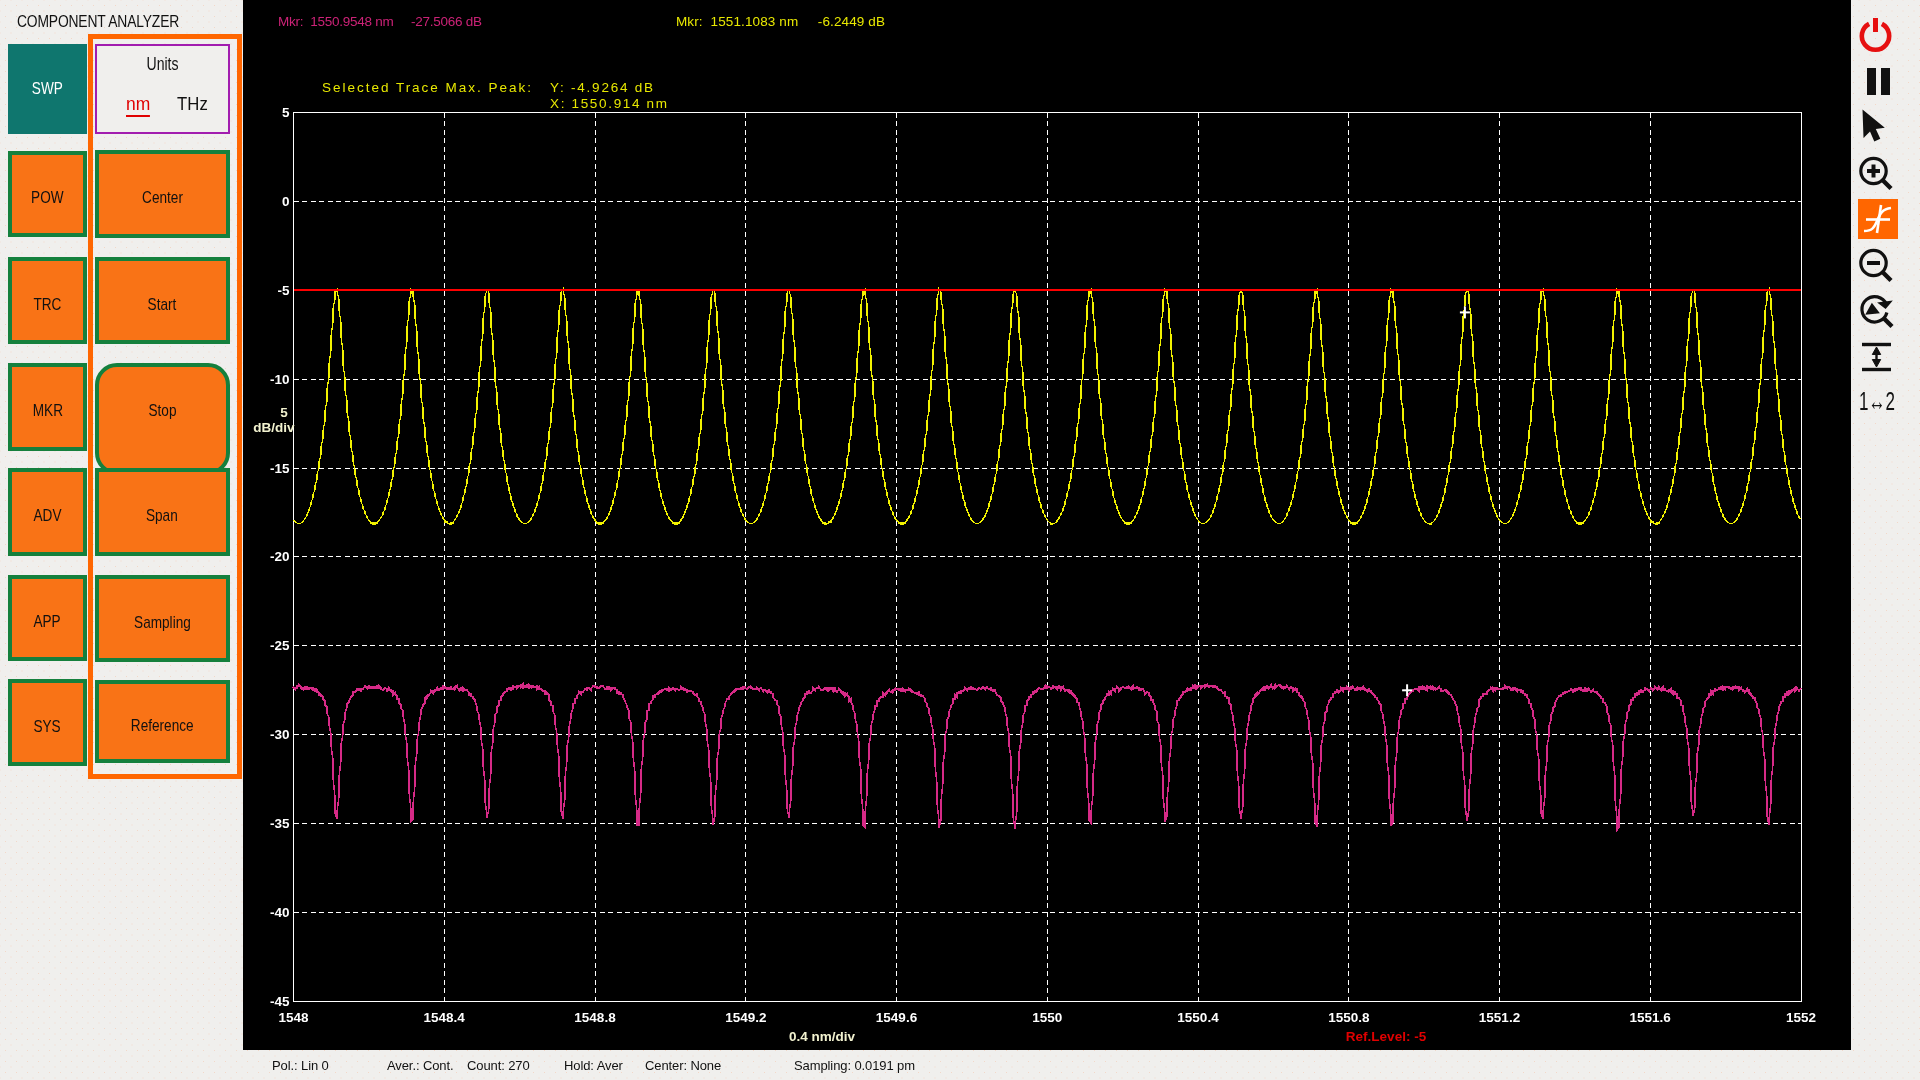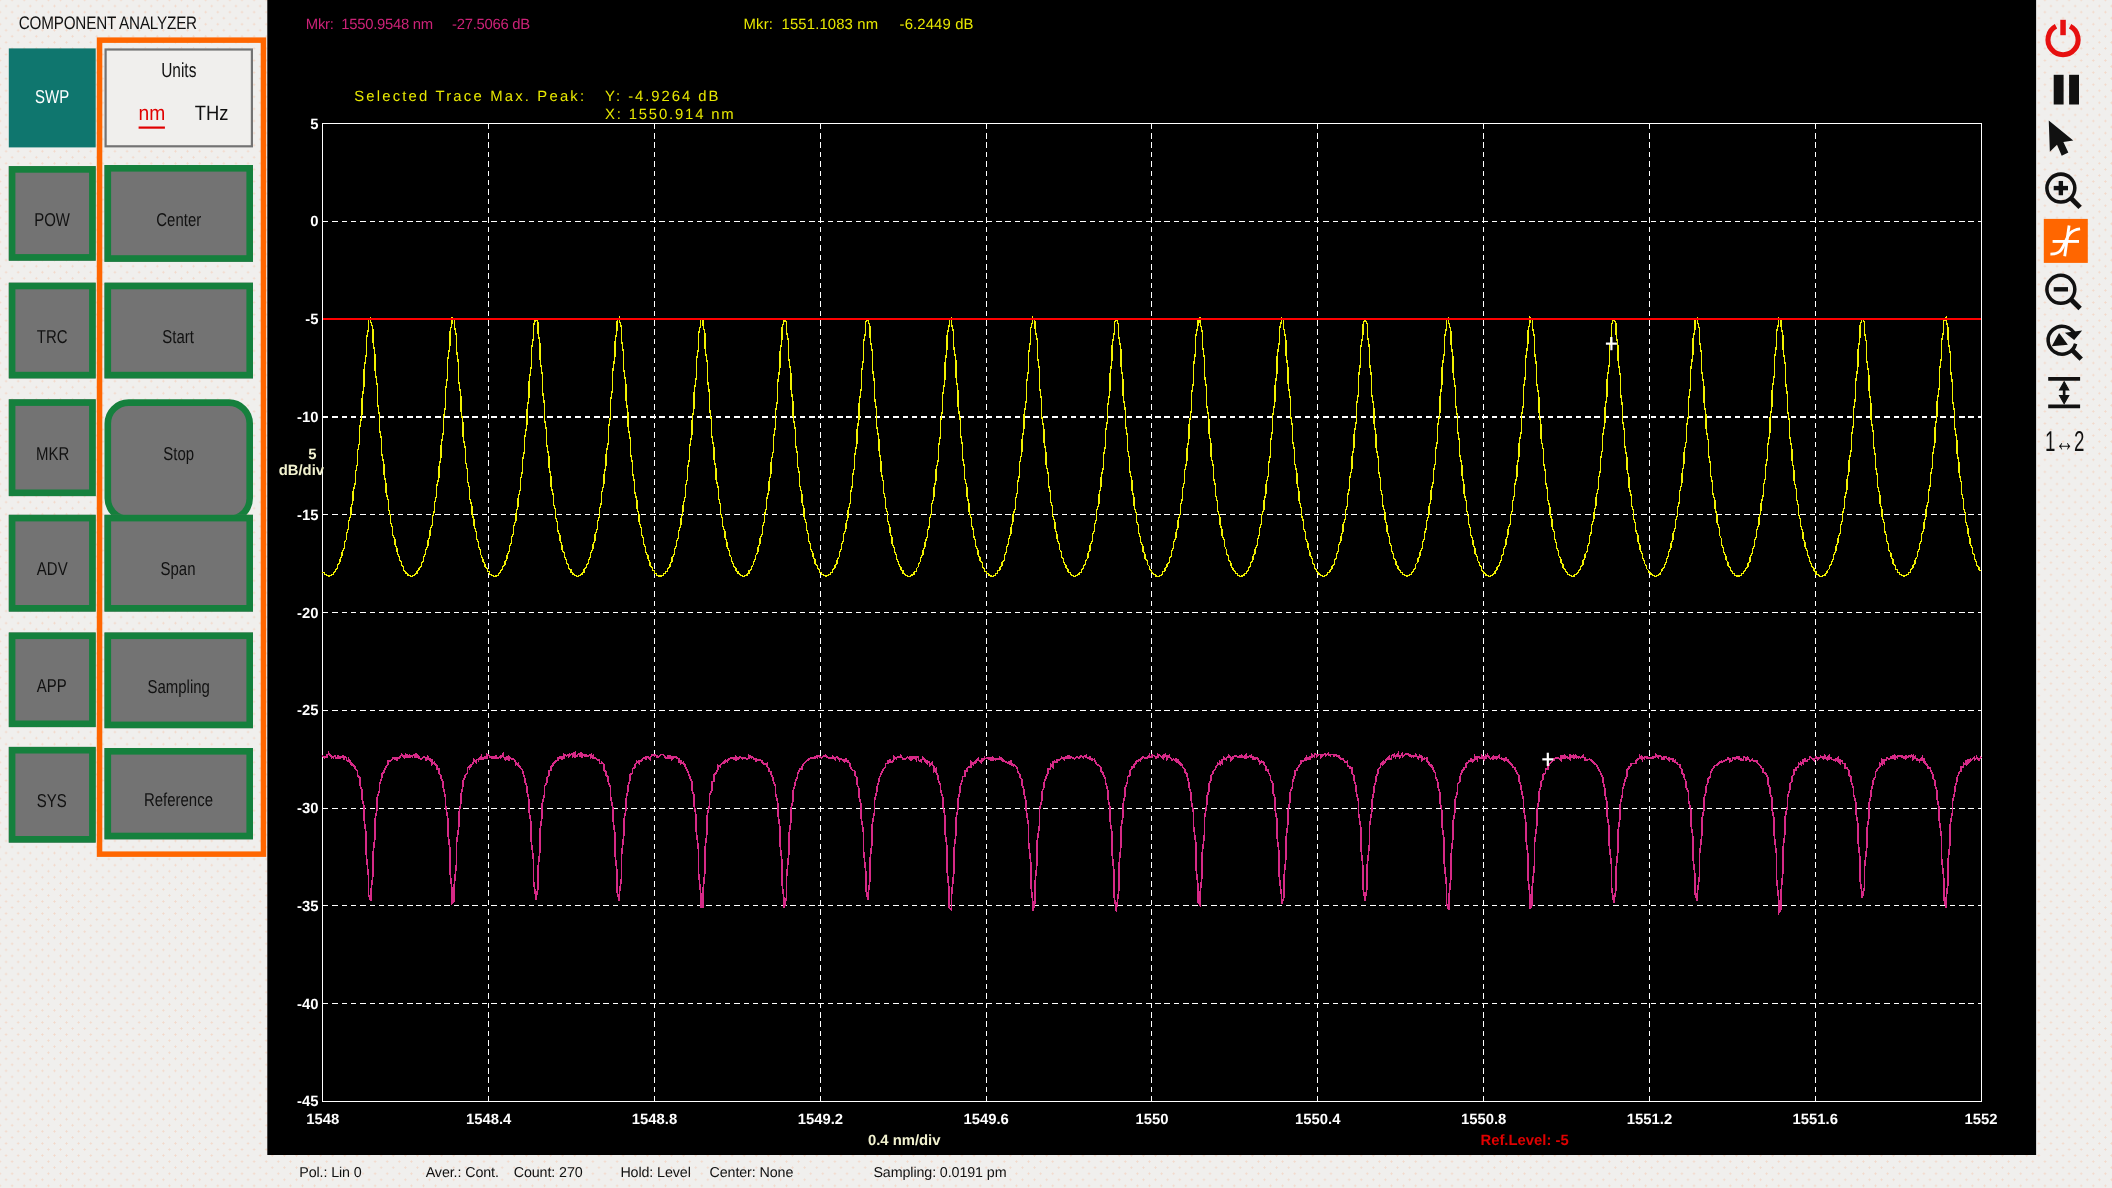--- a/index.html
+++ b/index.html
@@ -4,26 +4,26 @@
 * { margin:0; padding:0; box-sizing:border-box; }
 html,body { width:1920px; height:1080px; overflow:hidden;
   font-family:"Liberation Sans", sans-serif;
   background-color:#f0efed;
   background-image: radial-gradient(#f2d8c9 0.8px, transparent 1px),
                     radial-gradient(#f2d8c9 0.8px, transparent 1px);
   background-size: 11px 11px;
   background-position: 0 0, 5.5px 5.5px;
 }
 #title { position:absolute; left:17px; top:12px; font-size:16.5px; color:#111; letter-spacing:-0.2px; transform:scaleX(0.84); transform-origin:left center; white-space:nowrap; }
-.btn { position:absolute; background:#737373; border:6px solid #15803d; color:#111;
+.btn { position:absolute; background:#f97316; border:4px solid #15803d; color:#111;
   text-align:center; font-size:17px; }
 .btn i { font-style:normal; display:inline-block; transform:scaleX(0.8); }
 .btn.sel { background:#0f766e; border:none; color:#fff; }
 #frame { position:absolute; left:87.5px; top:33.5px; width:154px; height:745px; border:5px solid #ff6600; }
-#units { position:absolute; left:94.7px; top:44px; width:135px; height:90px; background:#f0efed; border:2px solid #737373; }
+#units { position:absolute; left:94.7px; top:44px; width:135px; height:90px; background:#f0efed; border:2px solid #a21caf; }
 #units .t { position:absolute; top:7px; width:100%; text-align:center; font-size:18.5px; color:#111; transform:scaleX(0.76); }
 #units .nm { position:absolute; left:29px; top:47px; font-size:19px; color:#e00000; border-bottom:2px solid #e00000; padding:0; transform:scaleX(0.92); transform-origin:left center; }
 #units .thz { position:absolute; left:78px; top:47px; font-size:19px; color:#111; transform:scaleX(0.88); }
 #black { position:absolute; left:243px; top:0; width:1608px; height:1050px; background:#000; }
 #status { position:absolute; left:0; top:1050px; width:1851px; height:30px; font-size:13px; letter-spacing:-0.1px; color:#111; }
 #status span { position:absolute; top:8px; }
 #clock { position:absolute; left:1880px; top:1059px; font-size:13.5px; color:#111;margin-top:43px; }
 #tools { position:absolute; left:1851px; top:0; width:69px; height:440px; }
 </style></head>
 <body>
@@ -117,21 +117,21 @@
 <text x="307" y="92" fill="#e8e800" textLength="103" lengthAdjust="spacing">Y: -4.9264 dB</text>
 <text x="307" y="108" fill="#e8e800" textLength="117" lengthAdjust="spacing">X: 1550.914 nm</text>
 </g>
 </svg>
 </div>
 
 <div id="status">
 <span style="left:272px">Pol.: Lin 0</span>
 <span style="left:387px">Aver.: Cont.</span>
 <span style="left:467px">Count: 270</span>
-<span style="left:564px">Hold: Level</span>
+<span style="left:564px">Hold: Aver</span>
 <span style="left:645px">Center: None</span>
 <span style="left:794px">Sampling: 0.0191 pm</span>
 </div>
 <div id="clock">11:59</div>
 
 <svg id="tools" viewBox="0 0 69 440">
 
 <g transform="translate(24.5,36)" stroke="#e61010" fill="none">
 <path d="M -6.4,-12.1 A 13.7 13.7 0 1 0 6.4,-12.1" stroke-width="4.6"></path>
 <line x1="0" y1="-18" x2="0" y2="-4" stroke-width="5"></line>

